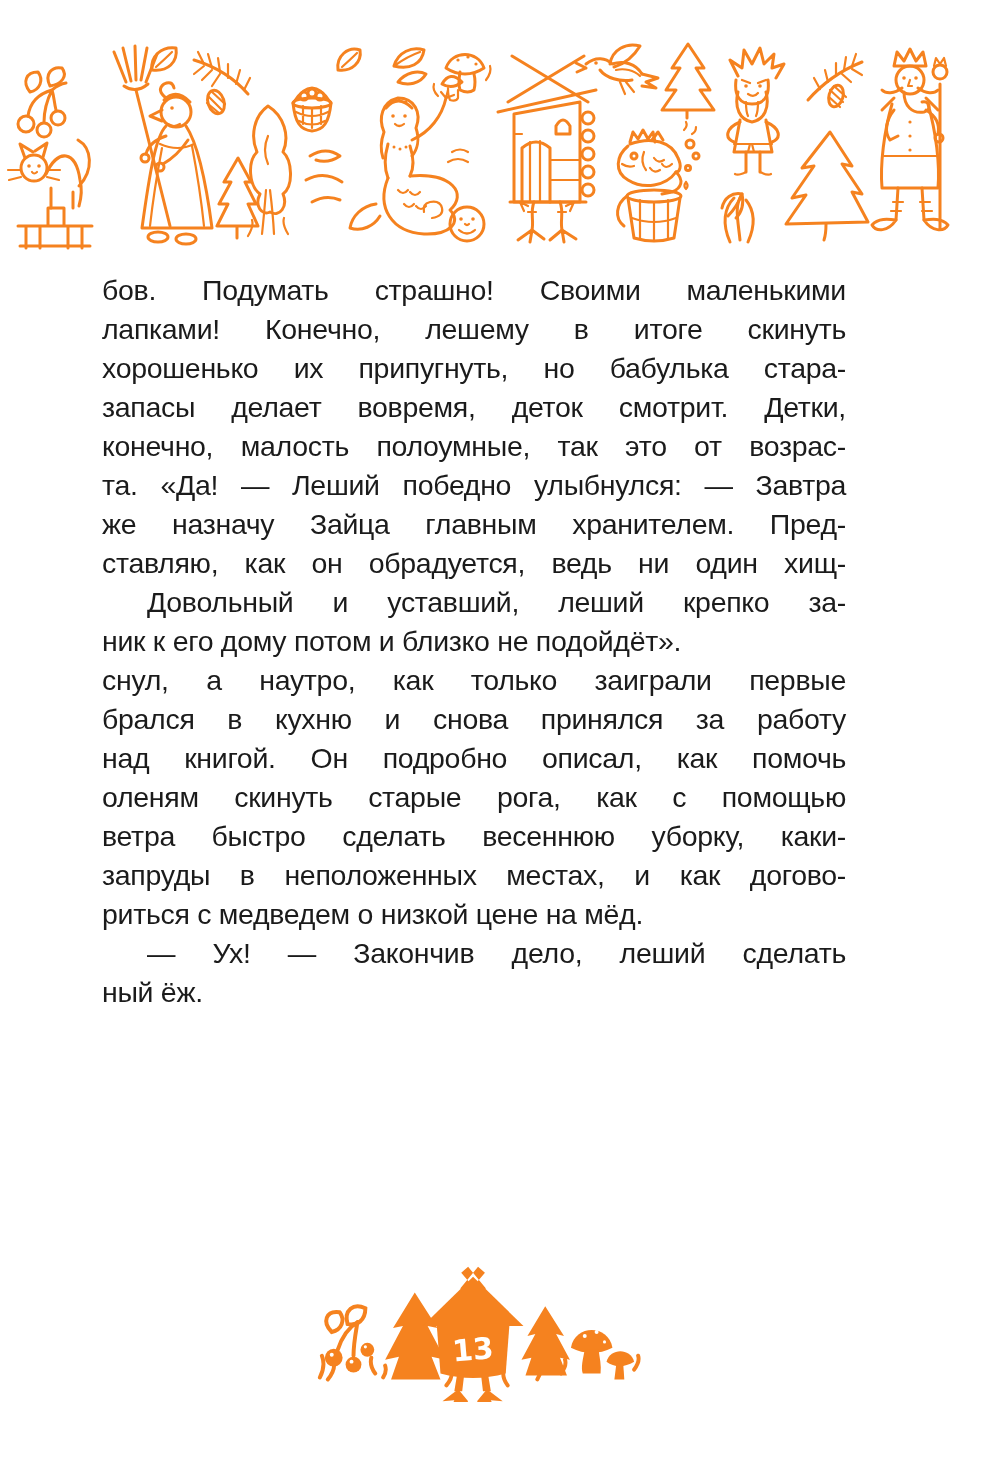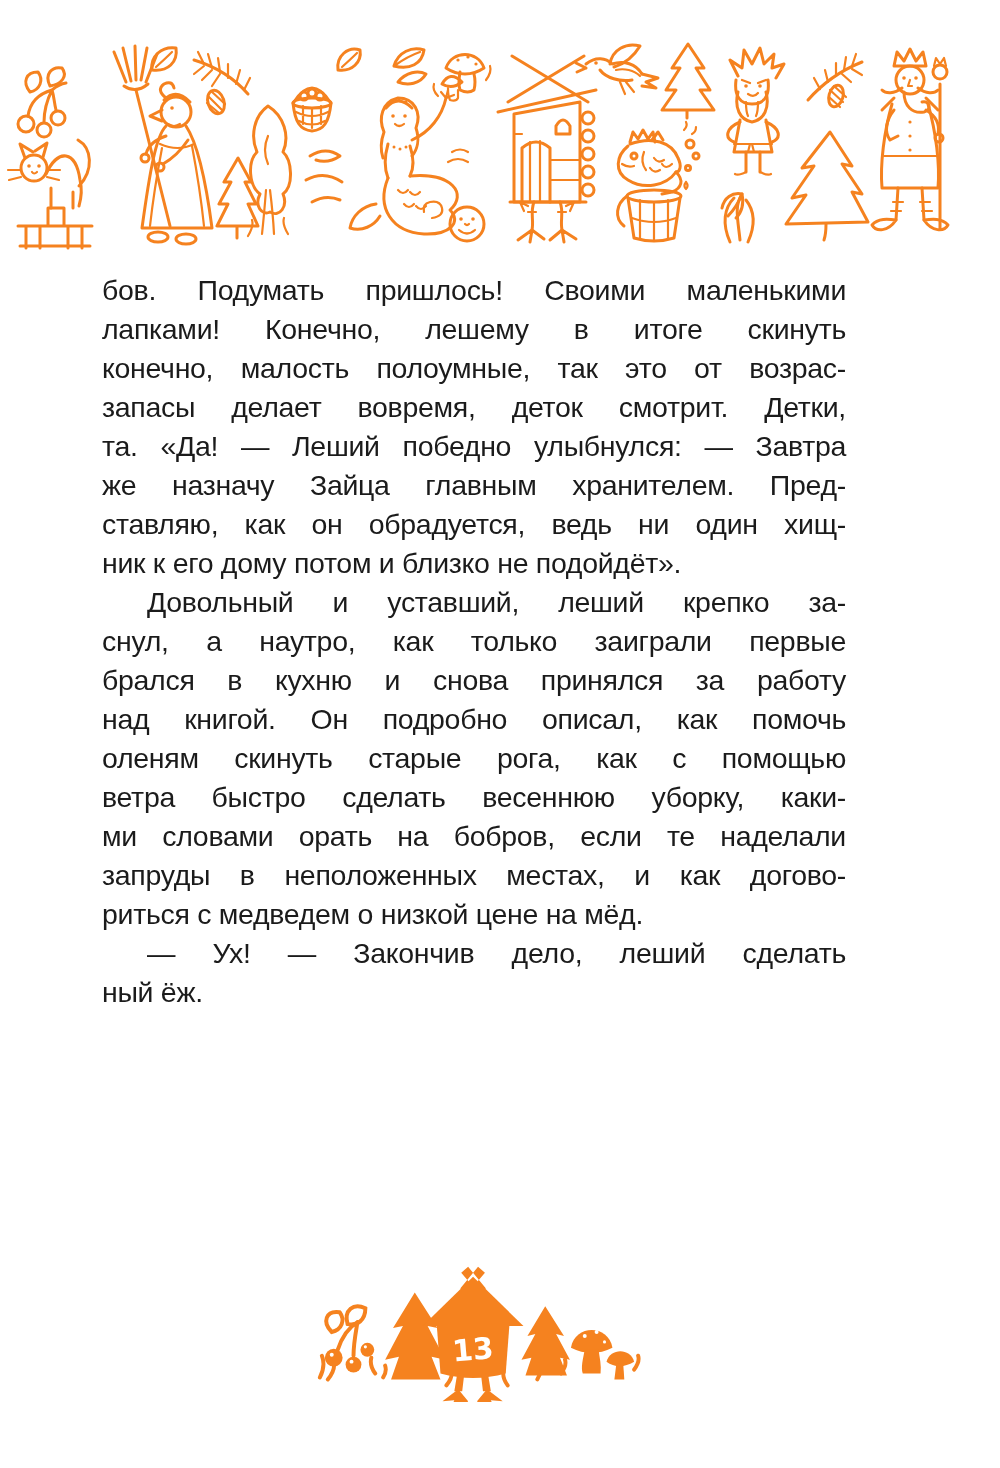--- a/index.html
+++ b/index.html
@@ -267,35 +267,35 @@
           <circle class="f" cx="910" cy="96" r="1.6"></circle>
           <circle class="f" cx="910" cy="110" r="1.6"></circle>
         <path d="M898 148 L896 180 M922 148 L924 180"></path>
         <path class="thin" d="M893 162 h10 M891 171 h10 M920 162 h10 M922 171 h10"></path>
         <path d="M896 180 C888 192 876 192 872 185 C878 178 888 179 896 180 Z M924 180 C932 192 944 192 948 185 C942 178 932 179 924 180 Z"></path>
       </g>
     </svg>
   </div>
 
   <div class="text-block">
-      <div class="line">бов. Подумать пришлось! Своими маленькими</div>
+      <div class="line">бов. Подумать страшно! Своими маленькими</div>
       <div class="line">лапками! Конечно, лешему в итоге скинуть</div>
+      <div class="line">хорошенько их припугнуть, но бабулька стара-</div>
+      <div class="line">запасы делает вовремя, деток смотрит. Детки,</div>
       <div class="line">конечно, малость полоумные, так это от возрас-</div>
-      <div class="line">запасы делает вовремя, деток смотрит. Детки,</div>
       <div class="line">та. «Да! — Леший победно улыбнулся: — Завтра</div>
       <div class="line">же назначу Зайца главным хранителем. Пред-</div>
       <div class="line">ставляю, как он обрадуется, ведь ни один хищ-</div>
+      <div class="line indent">Довольный и уставший, леший крепко за-</div>
       <div class="line last">ник к его дому потом и близко не подойдёт».</div>
-      <div class="line indent">Довольный и уставший, леший крепко за-</div>
       <div class="line">снул, а наутро, как только заиграли первые</div>
       <div class="line">брался в кухню и снова принялся за работу</div>
       <div class="line">над книгой. Он подробно описал, как помочь</div>
       <div class="line">оленям скинуть старые рога, как с помощью</div>
       <div class="line">ветра быстро сделать весеннюю уборку, каки-</div>
-      <div class="line">ми словами орать на бобров, если те наделали</div>
       <div class="line">запруды в неположенных местах, и как догово-</div>
       <div class="line last">риться с медведем о низкой цене на мёд.</div>
       <div class="line indent">— Ух! — Закончив дело, леший сделать</div>
       <div class="line last">ный ёж.</div>
     </div>
 
   <div class="footer-deco">
     <svg viewBox="0 0 340 140">
       <g class="gstroke">
         <path d="M8 116 q6 -12 2 -22 M16 118 q8 -10 6 -18 M64 112 q-6 -8 -4 -16 M136 124 q7 -8 5 -16 M198 124 q-6 -8 -4 -16 M252 112 q6 -8 4 -14 M326 108 q6 -8 4 -14 M72 116 q4 -6 2 -12 M228 118 q4 -6 3 -12"></path>

